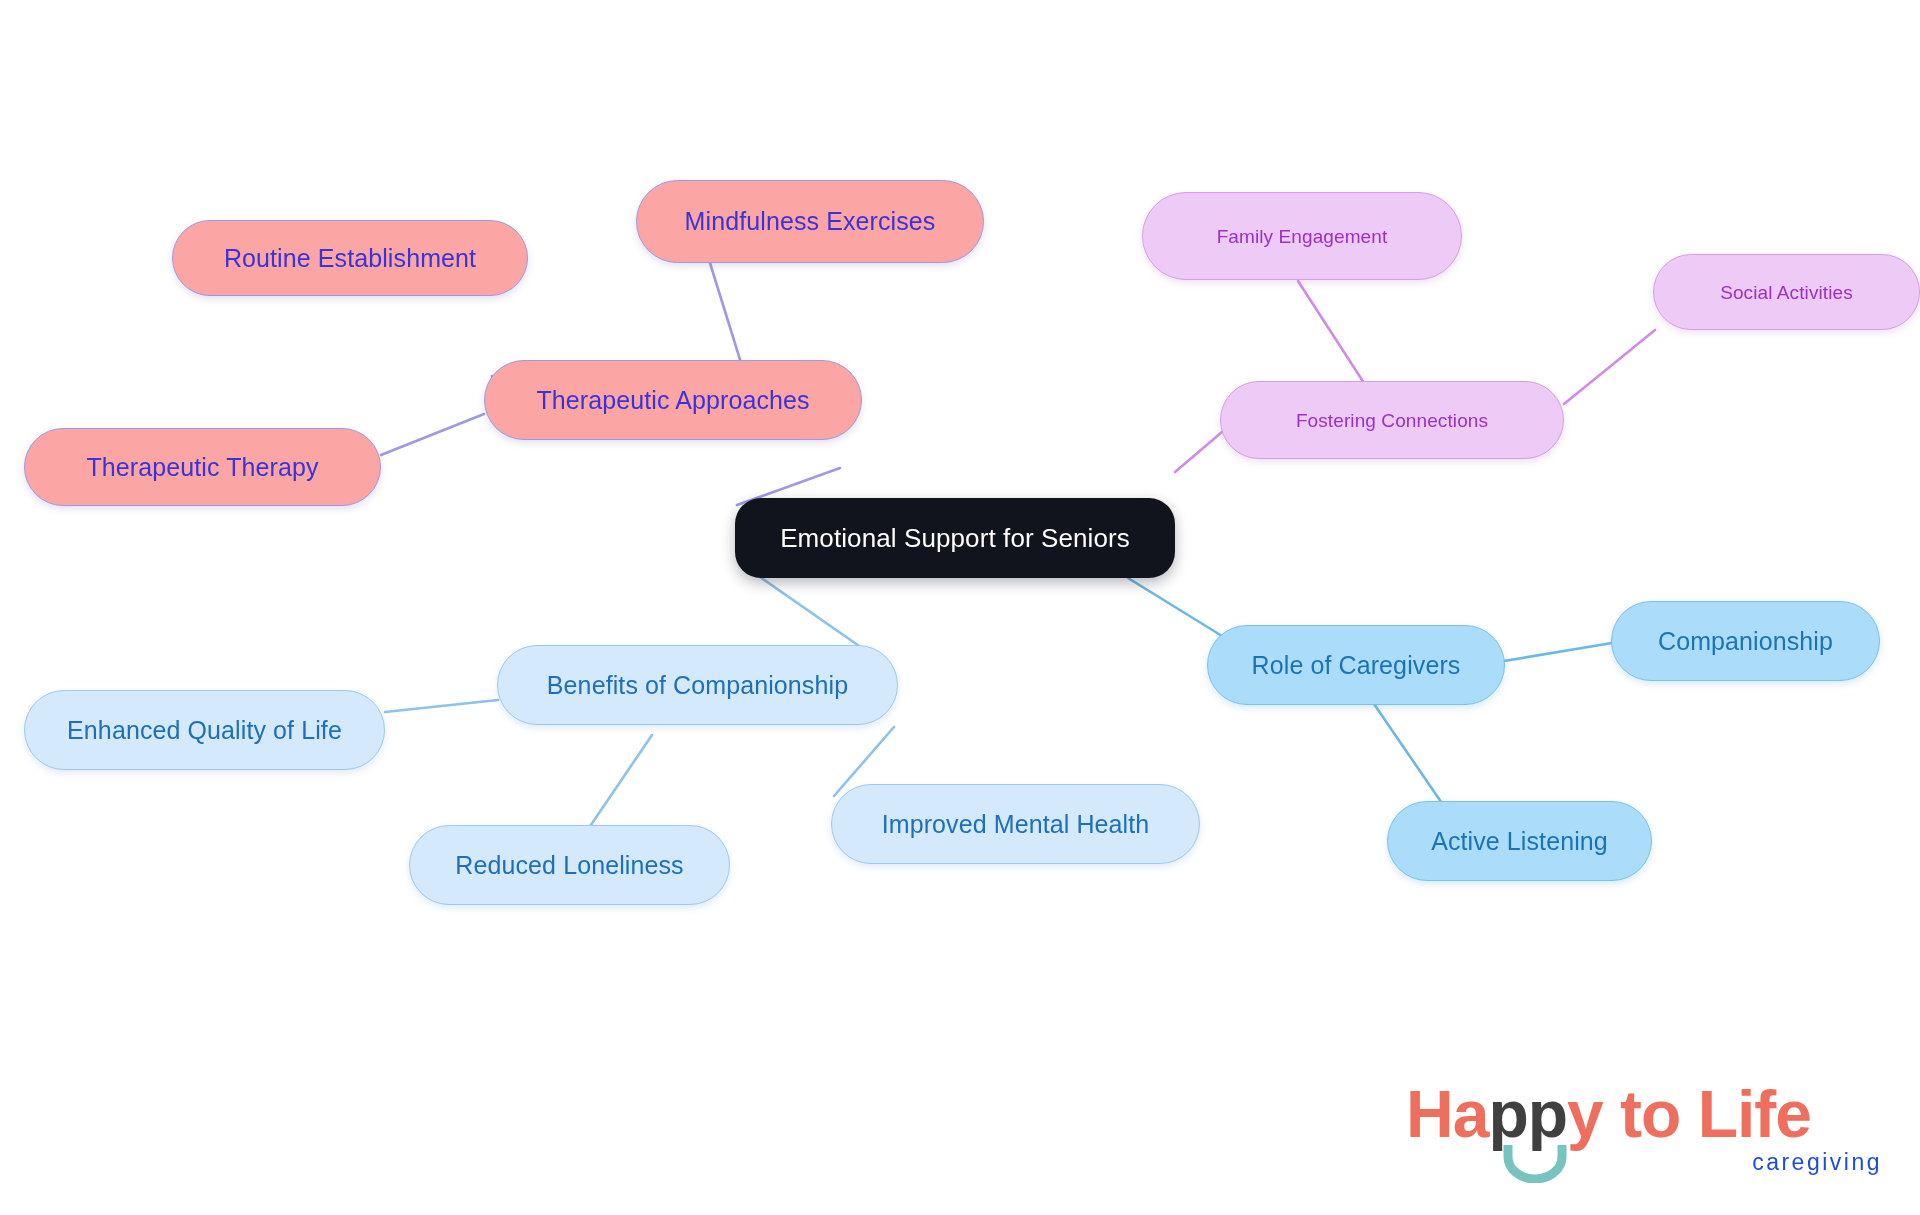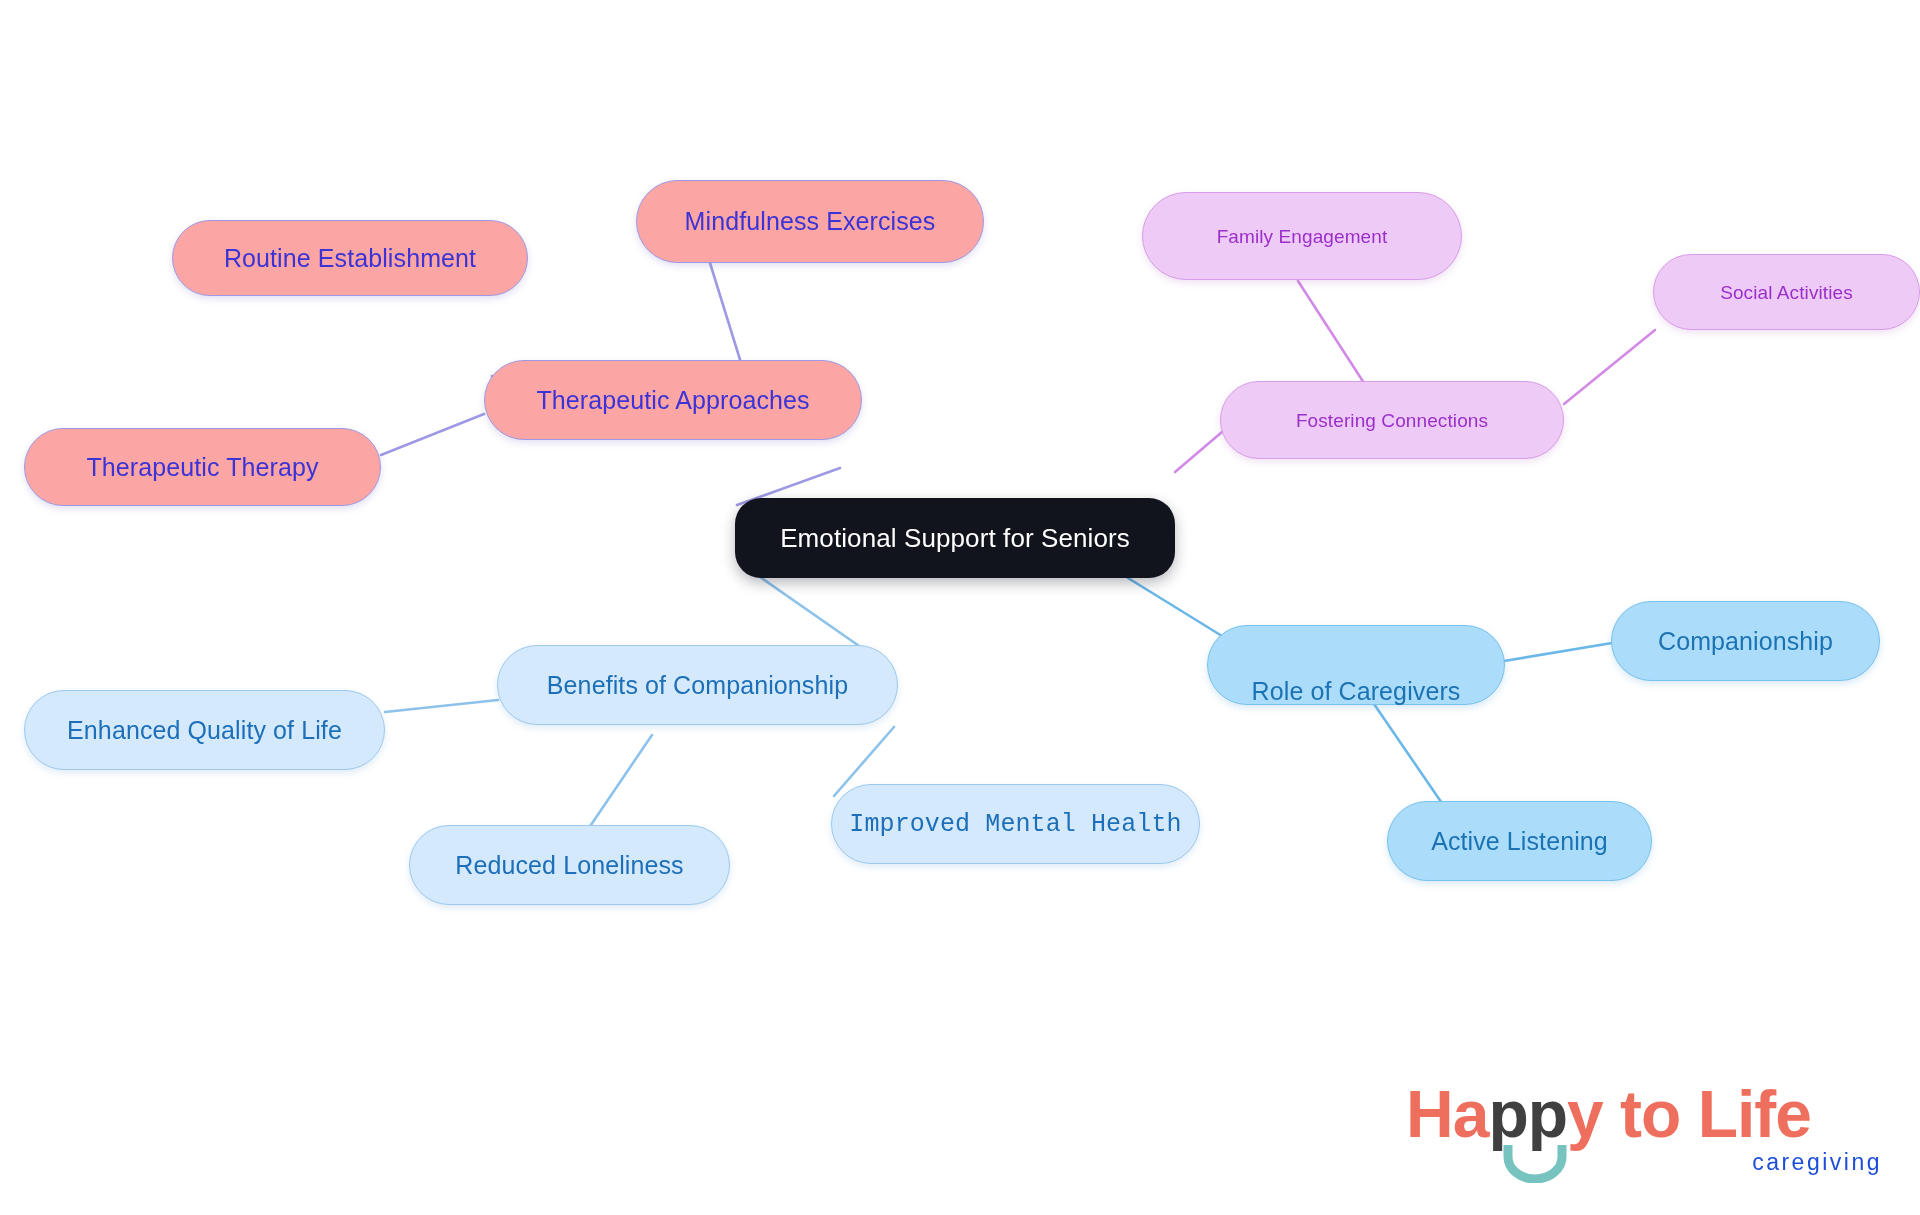--- a/index.html
+++ b/index.html
@@ -202,25 +202,25 @@
   </div>
 
   <div class="node lightblue" style="left:409px; top:825px; width:321px; height:80px;">
     <span class="node-label">Reduced Loneliness</span>
   </div>
 
   <div class="node lightblue" style="left:497px; top:645px; width:401px; height:80px;">
     <span class="node-label">Benefits of Companionship</span>
   </div>
 
-  <div class="node lightblue" style="left:831px; top:784px; width:369px; height:80px;font-family:Liberation Mono, monospace;">
+  <div class="node lightblue" style="left:831px; top:784px; width:369px; height:80px;">
     <span class="node-label">Improved Mental Health</span>
   </div>
 
-  <div class="node midblue" style="left:1207px; top:625px; width:298px; height:80px;align-items:flex-end;">
+  <div class="node midblue" style="left:1207px; top:625px; width:298px; height:80px;">
     <span class="node-label">Role of Caregivers</span>
   </div>
 
   <div class="node midblue" style="left:1611px; top:601px; width:269px; height:80px;">
     <span class="node-label">Companionship</span>
   </div>
 
   <div class="node midblue" style="left:1387px; top:801px; width:265px; height:80px;">
     <span class="node-label">Active Listening</span>
   </div>

